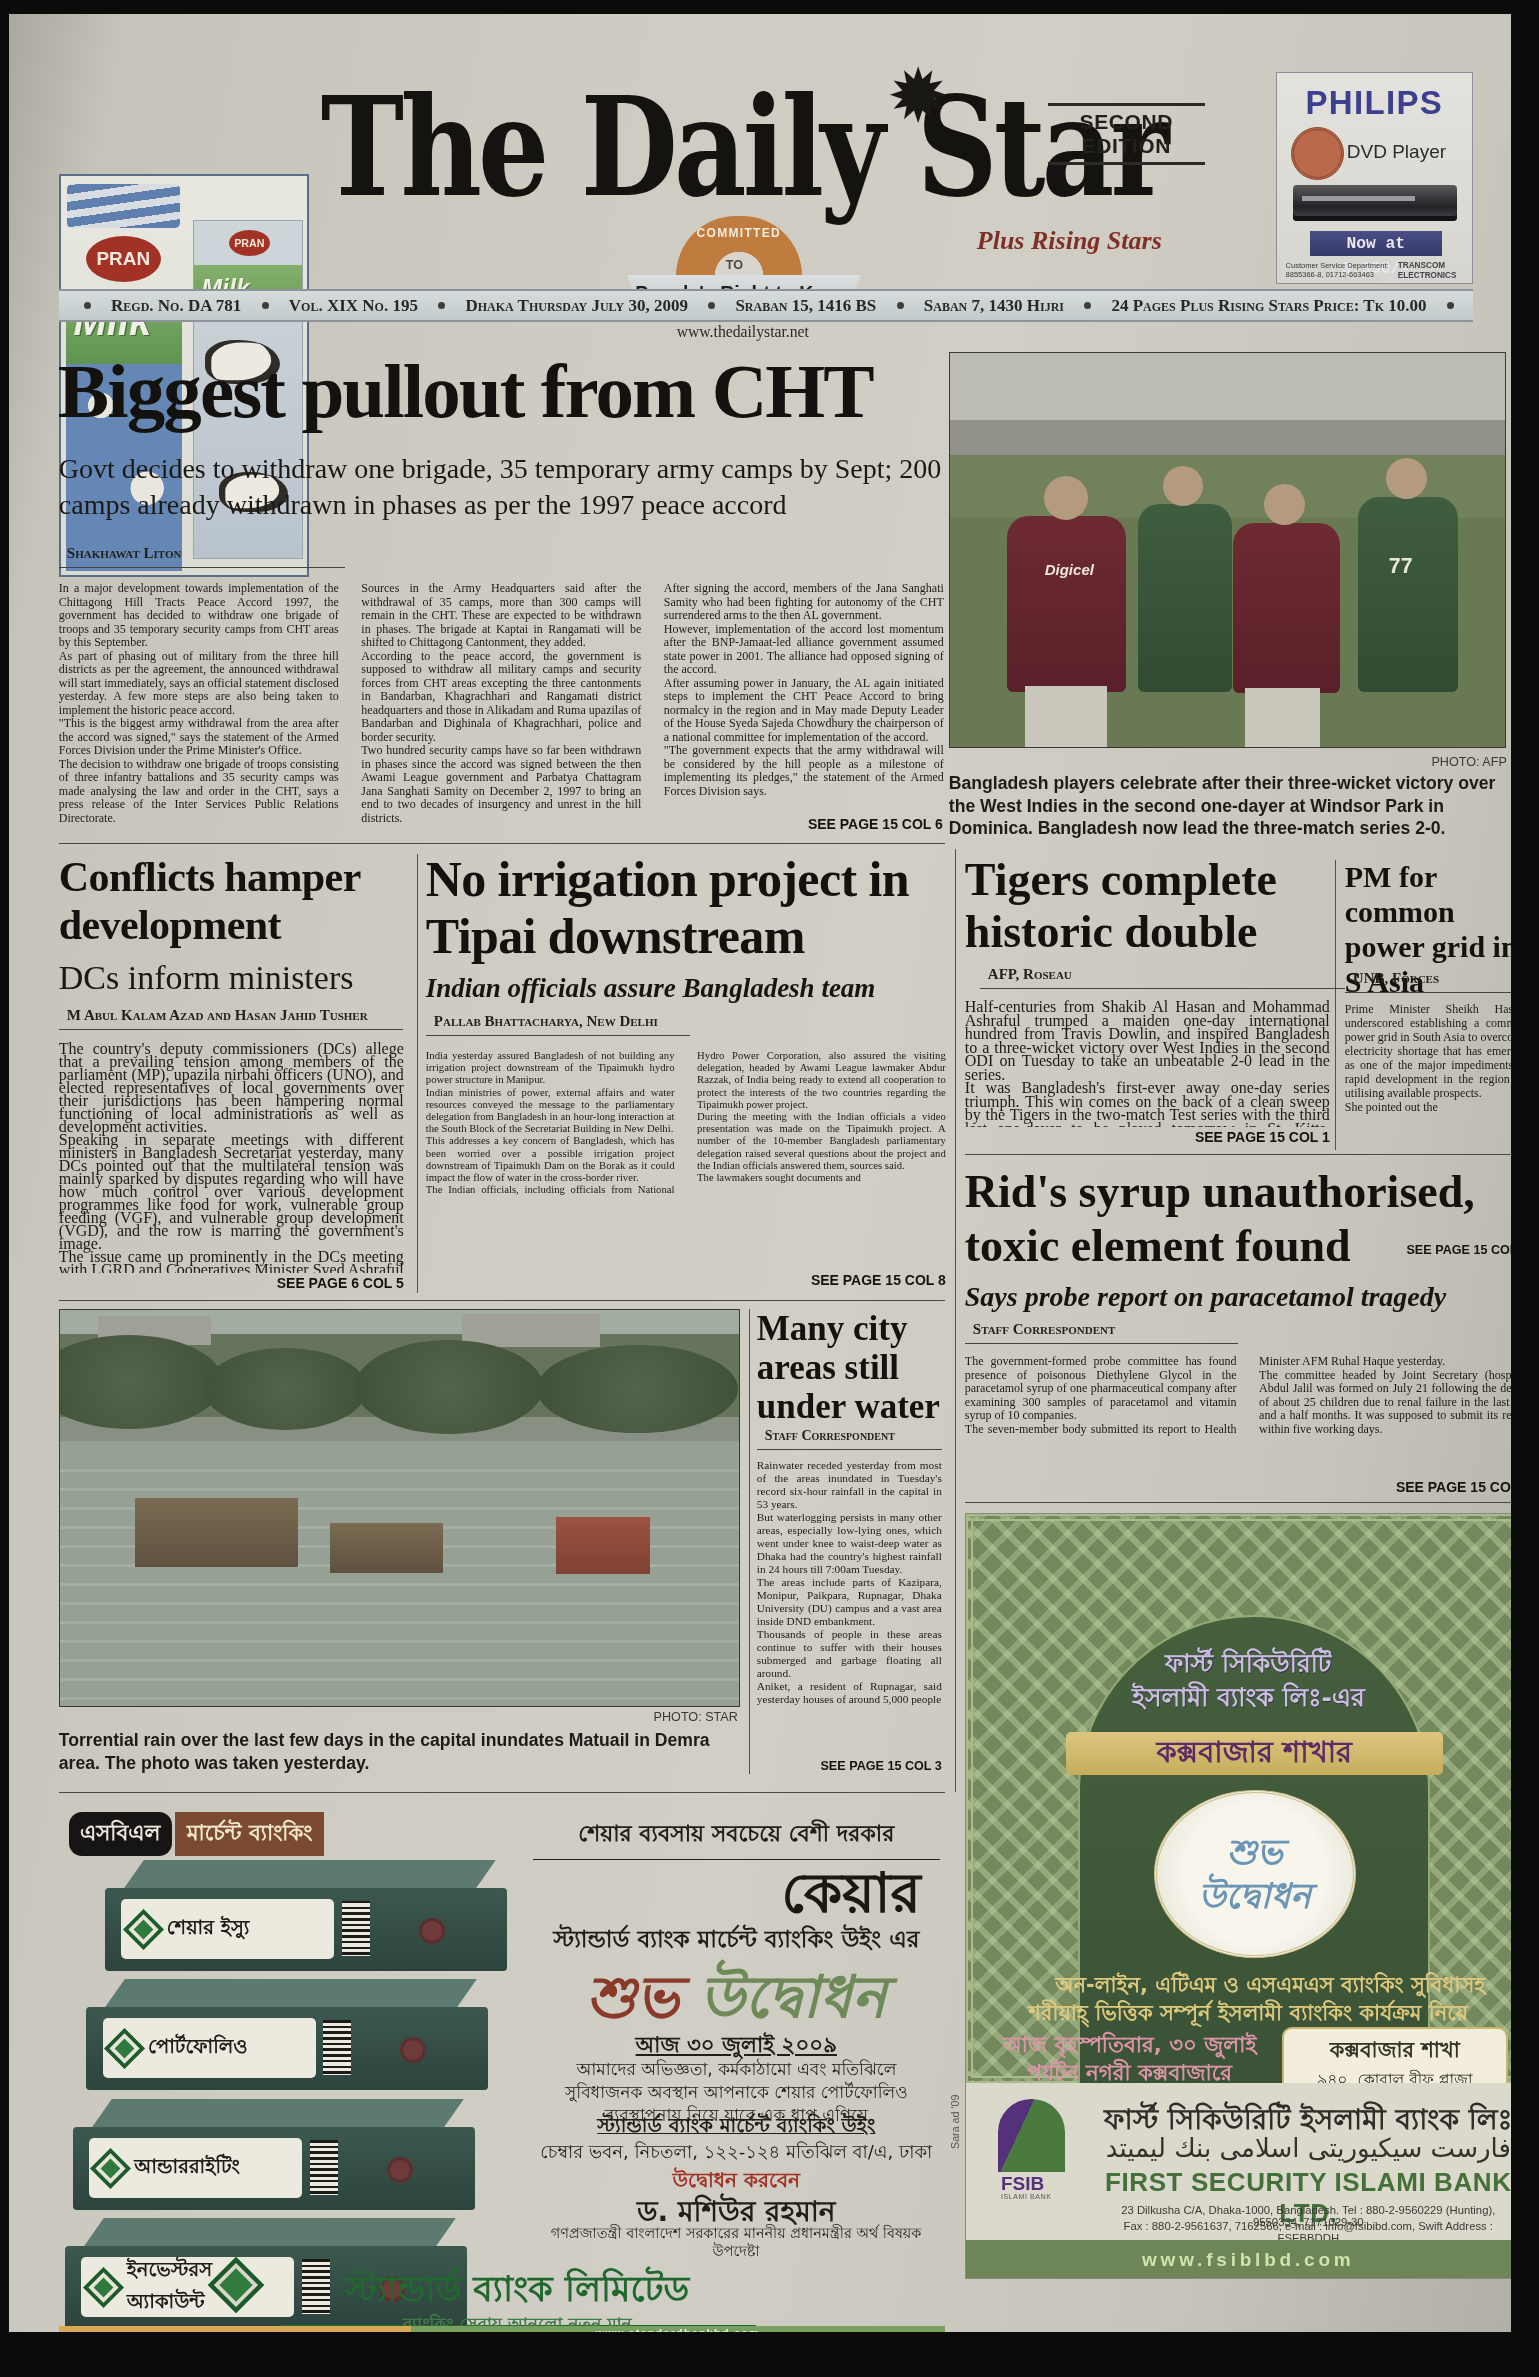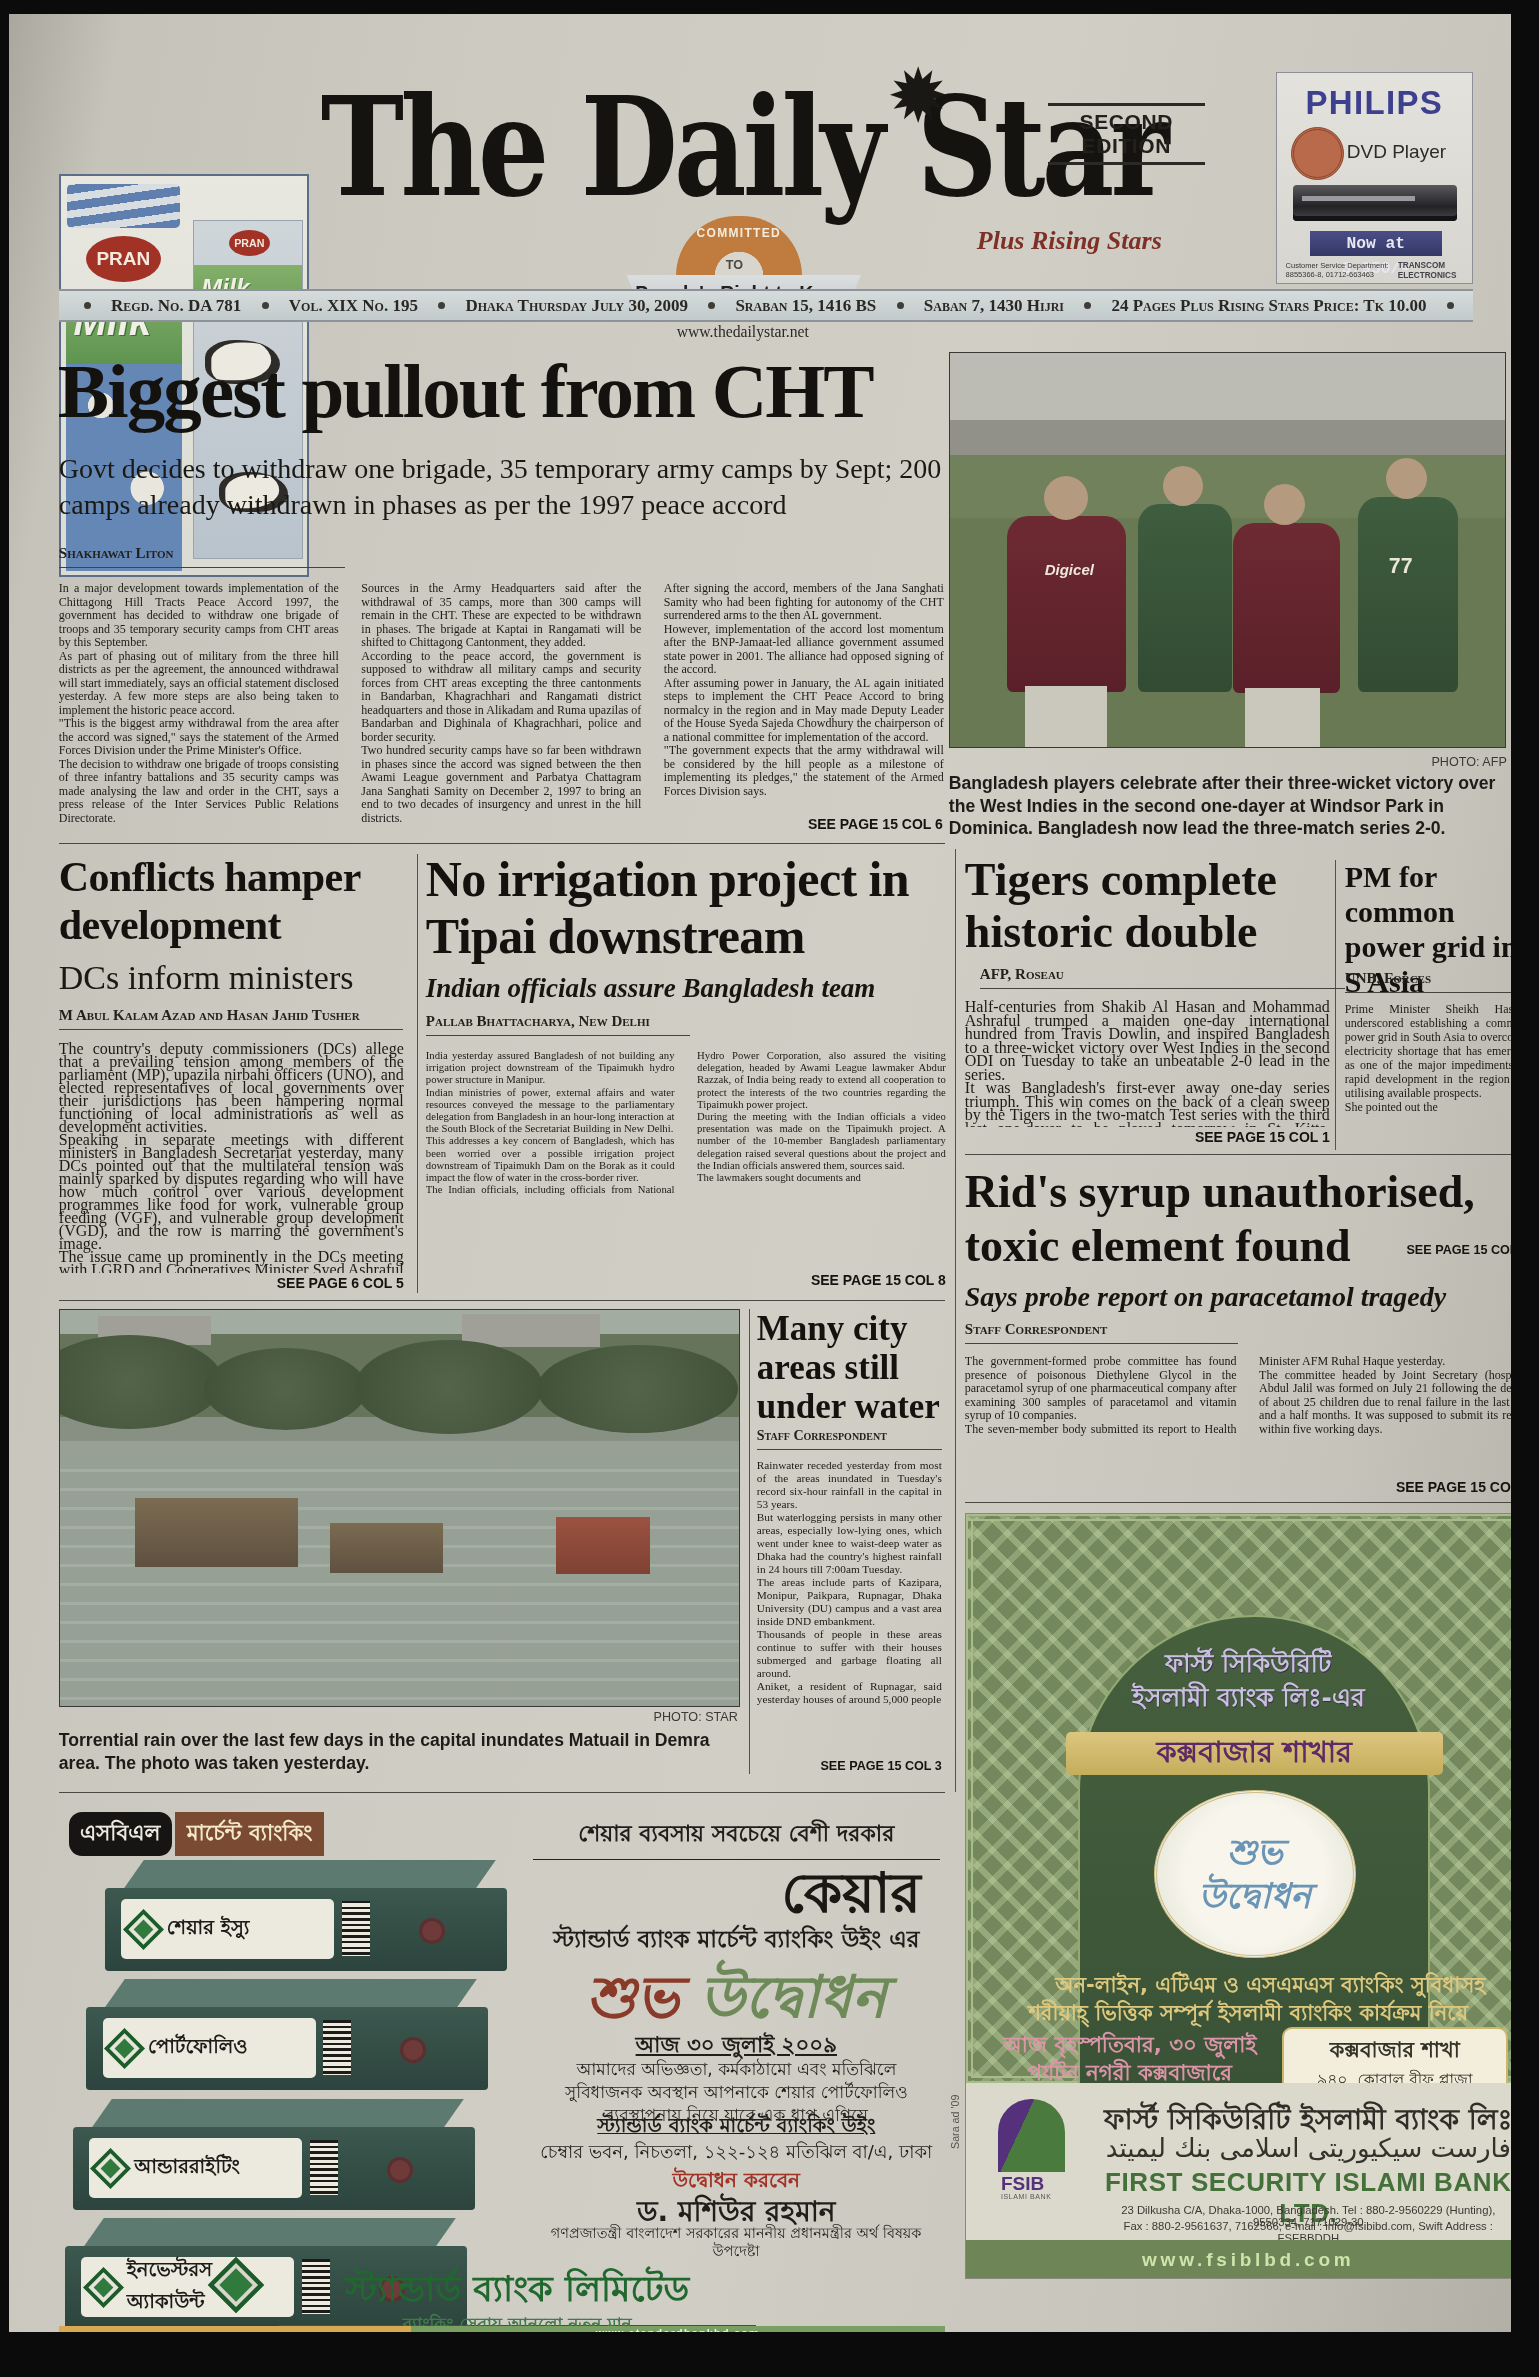--- a/index.html
+++ b/index.html
@@ -88,21 +88,21 @@
 
   #datebar { left:50px; top:275px; width:1414px; height:33px;
     background:linear-gradient(#d6dcdc,#c2cacb); border-top:2.5px solid #8d929b; border-bottom:2.5px solid #8d929b;
     display:flex; align-items:center; justify-content:space-between; padding:0 19px 0 25px; }
   #datebar .item { font-variant:small-caps; font-weight:bold; font-size:17px; color:#2a2823; white-space:nowrap; }
   #datebar .dot { width:7px; height:7px; border-radius:50%; background:#3f3d38; flex:0 0 auto; }
 
   
   .headline { font-weight:bold; color:#14120e; font-family:"Liberation Serif",serif; }
   .byline { font-variant:small-caps; font-weight:bold; font-size:15px; color:#23211c;
-    border-bottom:1.3px solid #45433d; padding-bottom:5px; }
+    border-bottom:1.3px solid #45433d; padding-bottom:5px;padding-left:8px; }
   .body-text { text-align:justify; white-space:pre-line; color:#1d1b17; overflow:hidden; }
   .jump { font-family:"Liberation Sans",sans-serif; font-weight:bold; font-size:14px; text-align:right; color:#15130f; }
   .cols-2 { column-count:2; column-gap:22.6px; }
   .cols-3 { column-count:3; column-gap:22.6px; }
   .subhead-italic { font-style:italic; font-weight:bold; color:#17150f; }
 
   #lead-headline { left:49px; top:333px; width:888px; font-size:77px; letter-spacing:-1.9px; }
   #lead-subhead { left:50px; top:437px; width:884px; font-size:28px; line-height:36px; font-weight:500; color:#1b1914;}
   #lead-byline { left:50px; top:531px; width:286px; }
   #lead-body { left:50px; top:568px; width:885px; height:251px; font-size:12px; line-height:13.5px; }

